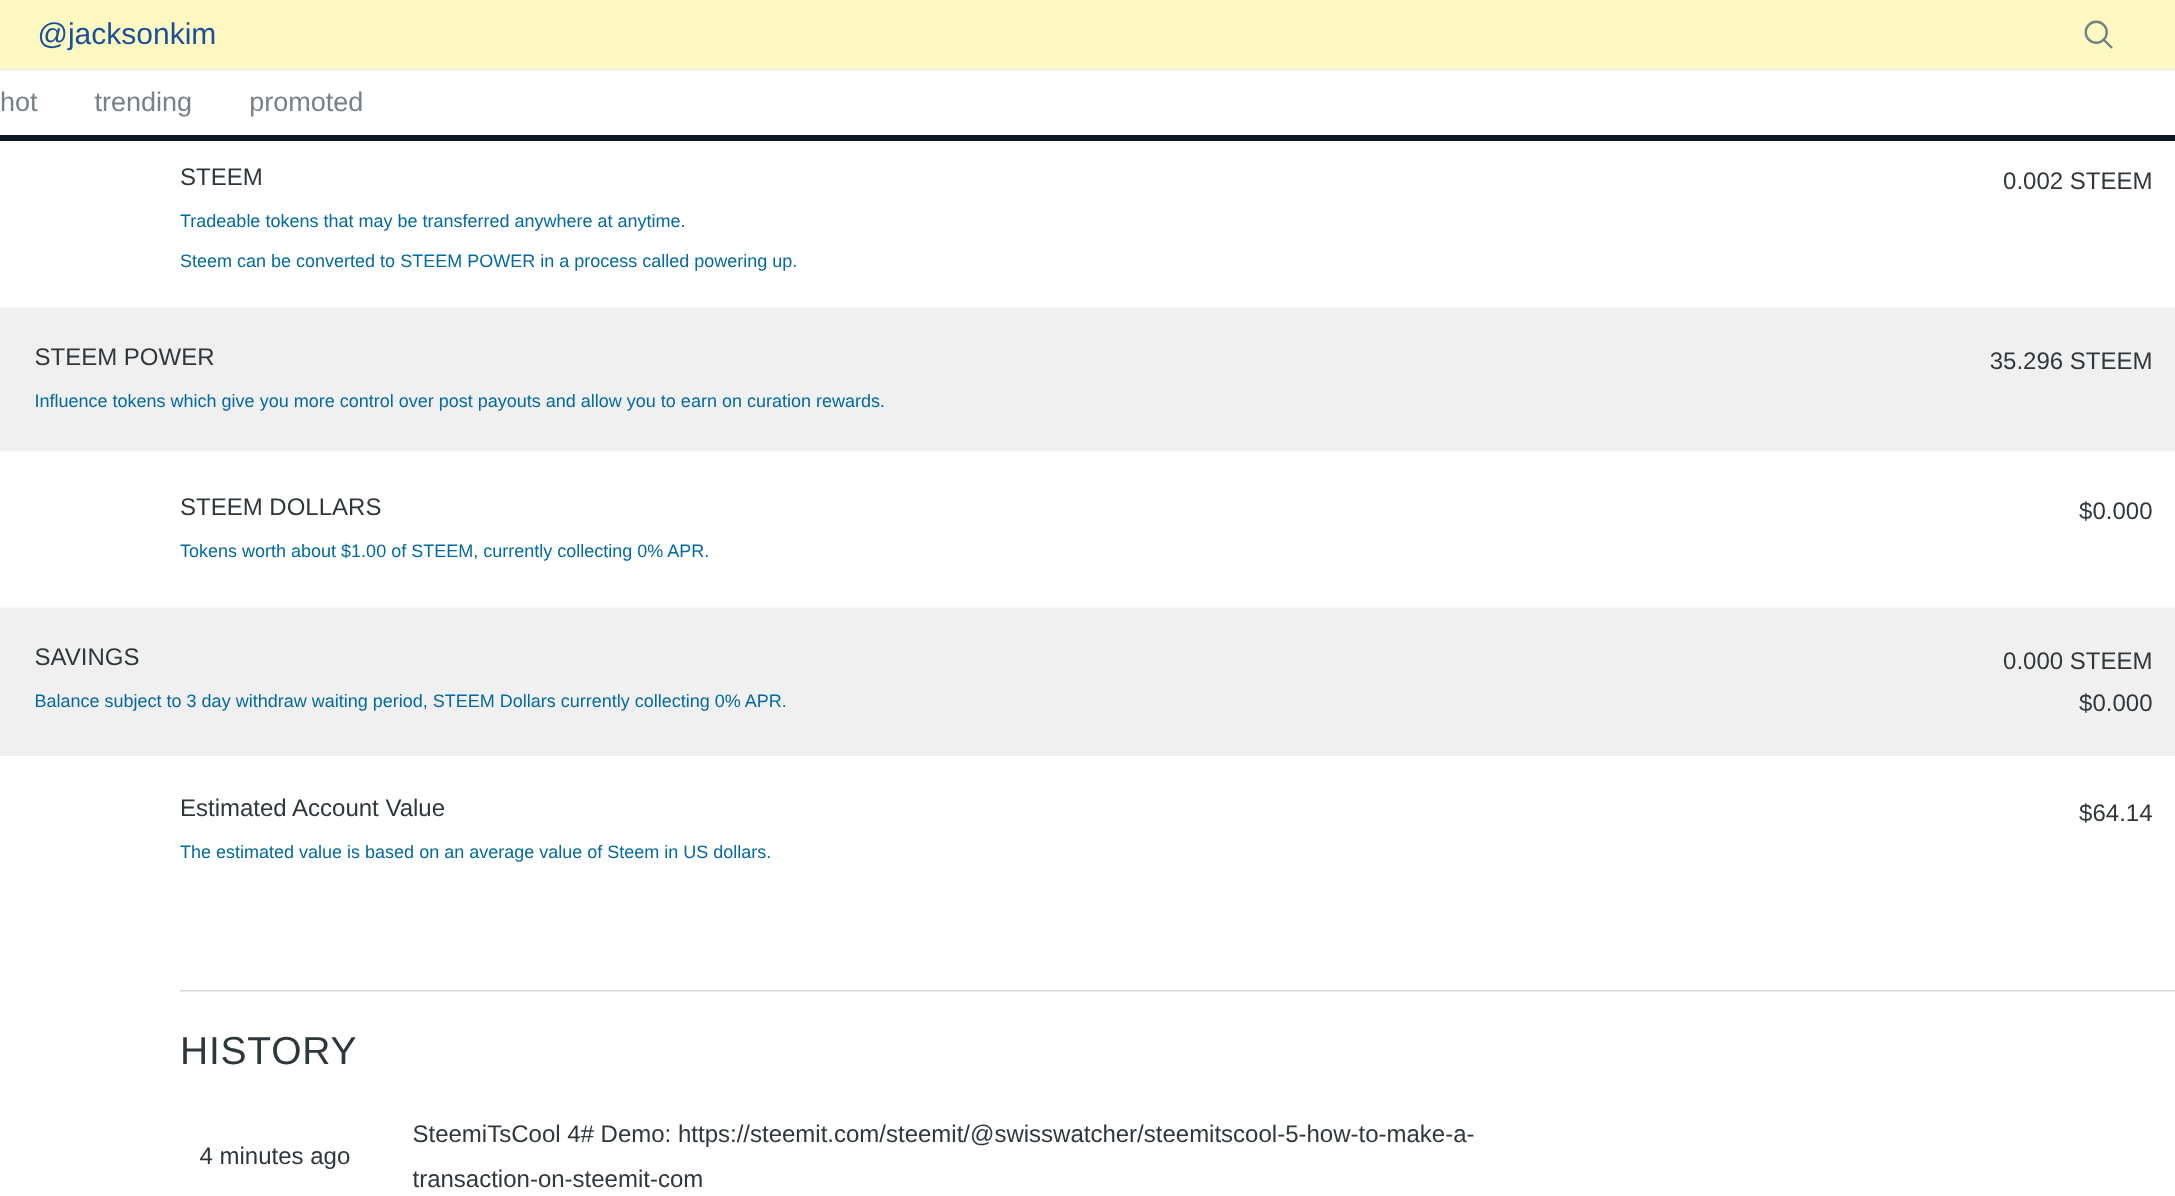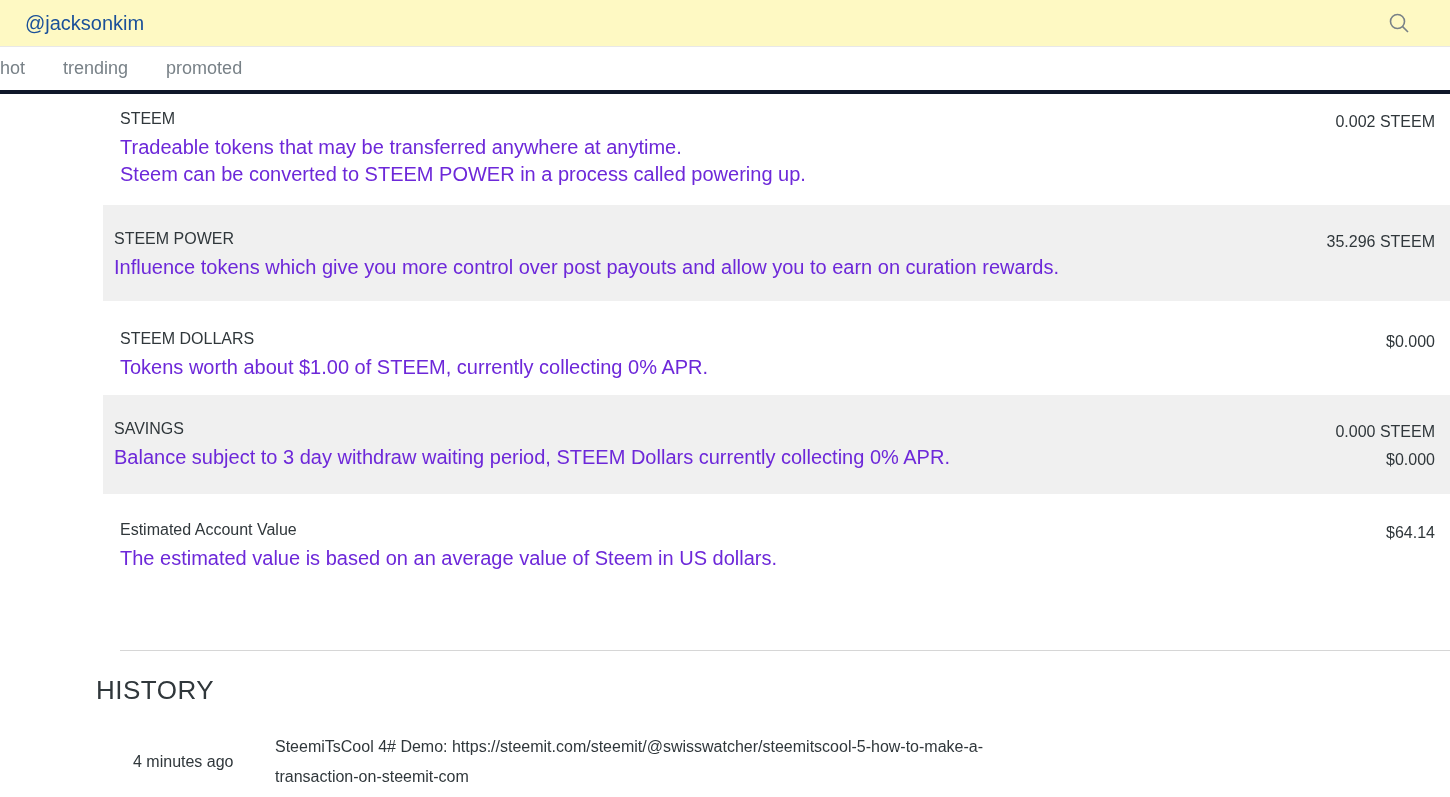--- a/index.html
+++ b/index.html
@@ -43,58 +43,57 @@
   }
 
   
   .wallet-row {
     display: flex;
     align-items: flex-start;
     padding: 22px 15px 20px 120px;
   }
   .wallet-row.shaded {
     background: #f0f0f0;
-    margin-left: 103px;
-    padding-left: 11px;
+    padding-left: 23px;
   }
   .wallet-row.first { padding-top: 13px; padding-bottom: 17px; }
-  .wallet-row.r3 { padding-top: 26px; padding-bottom: 14px; }
+  .wallet-row.r3 { padding-top: 26px; padding-bottom: 24px; }
   .wallet-row.r5 { padding-top: 24px; padding-bottom: 24px; }
   .row-main { flex: 1; min-width: 0; }
   .row-title {
     font-size: 16px;
     line-height: 24px;
     color: #30373b;
     margin-bottom: 3px;
   }
   .row-desc {
-    font-size: 20px;
+    font-size: 12px;
     line-height: 27px;
-    color: #6d28d9;
+    color: #0369a1;
   }
   .row-values {
     text-align: right;
     font-size: 16px;
     line-height: 28px;
     color: #30373b;
     white-space: nowrap;
     padding-top: 1px;
   }
 
   
   .history-divider {
     border: none;
     border-top: 1px solid #d6d6d6;
     margin: 54px 0 0 120px;
   }
   .history-title {
     font-size: 26px;
     font-weight: 400;
     color: #30373b;
-    margin: 24px 0 0 96px;
+    margin: 24px 0 0 120px;
     letter-spacing: 0.5px;
   }
   .history-entry {
     display: flex;
     align-items: center;
     margin: 26px 0 0 133px;
     font-size: 16px;
     color: #30373b;
   }
   .history-time { width: 142px; flex-shrink: 0; }

